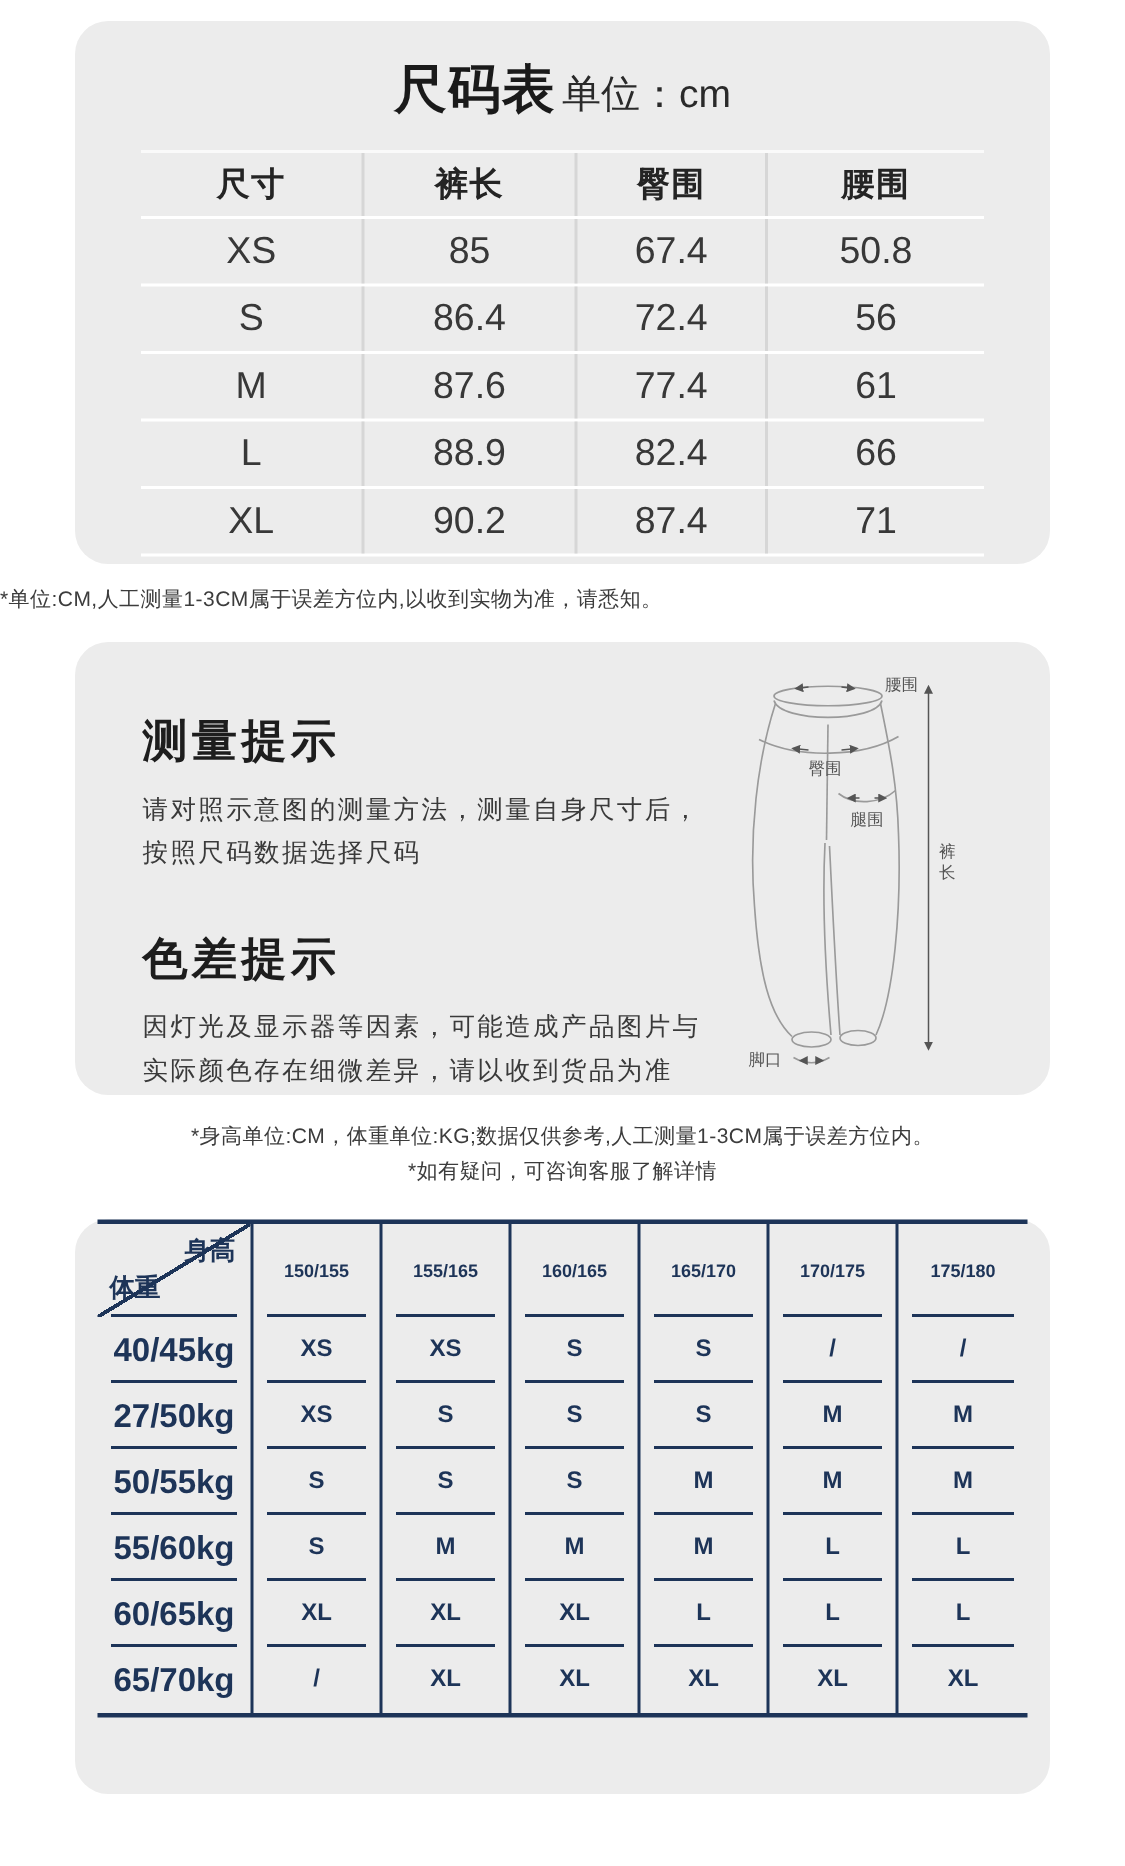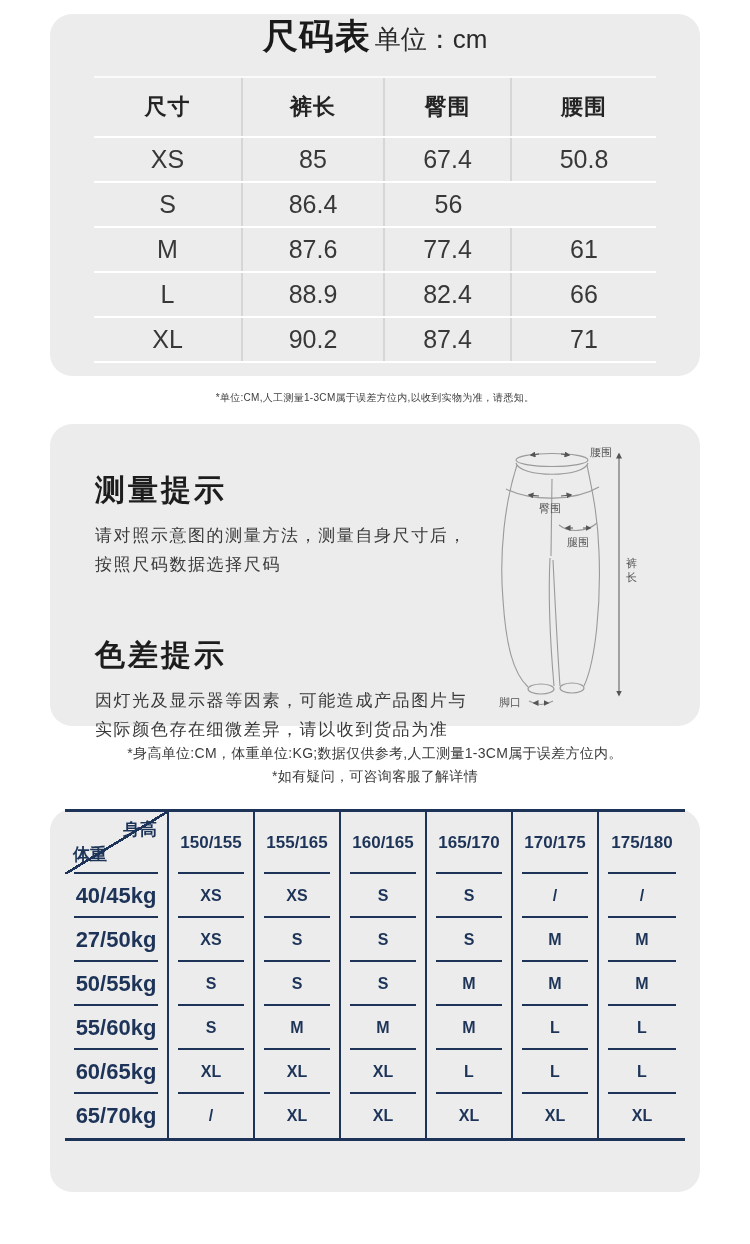--- a/index.html
+++ b/index.html
@@ -18,65 +18,65 @@
     color:var(--ink);
     overflow:hidden;
   }
   .card{
     background:var(--card);
     border-radius:22px;
     width:650px;
     margin-left:50px;
   }
   
-  .card1{margin-top:14px;height:362px;}
+  .card1{margin-top:14px;height:362px;padding-top:24px}
   .sz-title{text-align:center;line-height:44px;height:44px;white-space:nowrap}
   .sz-title .t1{font-size:35px;font-weight:700;color:#1a1a1a;letter-spacing:1px}
   .sz-title .t2{font-size:26px;font-weight:500;color:#2a2a2a;margin-left:4px}
   .sz-grid{width:562px;margin:18px auto 0;border-top:2px solid #fafafa}
   .sz-row{
     display:grid;grid-template-columns:149px 142px 127px 144px;
     height:45px;border-bottom:2px solid var(--hline);
   }
-  .sz-row.hdr{height:60px}
+  .sz-row.hdr{height:44px}
   .sz-row .c{
     display:flex;align-items:center;justify-content:center;
     border-right:2px solid var(--vline);
   }
   .sz-row .c:last-child{border-right:none}
   .sz-row.hdr .c{font-size:22px;font-weight:700;color:#242424;letter-spacing:1px}
   .sz-row.data .c{font-size:25px;font-weight:500;color:#383838}
   
-  .note1{margin-top:15px;text-align:center;font-size:10px;color:var(--ink2);letter-spacing:.3px}
+  .note1{margin-top:15px;text-align:left;font-size:14px;color:var(--ink2);letter-spacing:.3px}
   .note2{margin-top:16px;text-align:center;font-size:14px;color:var(--ink2);line-height:23px;letter-spacing:.3px;margin-bottom:21px}
   
   .card2{margin-top:19px;height:302px;position:relative}
   .tips-text{position:absolute;left:45px;top:46px}
   .tips-text h2{font-size:30px;font-weight:700;color:#1d1d1d;letter-spacing:3px}
   .tips-text p{font-size:17px;color:#3a3a3a;line-height:29px;letter-spacing:1.6px;margin-top:10px}
-  .tips-text .block2{margin-top:56px}
+  .tips-text .block2{margin-top:36px}
   .diagram{position:absolute;right:38px;top:16px;width:175px;height:272px}
   .diagram text{font-family:"Liberation Sans","DejaVu Sans",sans-serif}
   
   .card3{margin-top:0;height:383px;}
   .rc-grid{
     display:grid;
     grid-template-columns:104px repeat(6,86px);
     grid-template-rows:62px repeat(6,44px);
     width:620px;margin:0 auto;
     border-top:3px solid var(--navy);
     border-bottom:3px solid var(--navy);
     color:var(--navy);
   }
   .rc-cell{position:relative;display:flex;align-items:center;justify-content:center}
   .rc-cell.vline{border-right:2px solid var(--navy)}
   .rc-cell.ul::after{
     content:"";position:absolute;left:9px;right:9px;bottom:0;height:2px;background:var(--navy);
   }
-  .rc-cell.hdr{font-size:17px;font-weight:700}
+  .rc-cell.hdr{font-size:12px;font-weight:700}
   .rc-cell.wt{font-size:22px;font-weight:700}
   .rc-cell.val{font-size:16px;font-weight:600}
   .rc-corner{
     background-image:linear-gradient(to bottom right,
       transparent calc(50% - 1.3px),
       var(--navy) calc(50% - 1.3px),
       var(--navy) calc(50% + 1.3px),
       transparent calc(50% + 1.3px));
   }
   .rc-corner .tr{position:absolute;top:6px;right:10px;font-size:17px;font-weight:700}
@@ -99,20 +99,21 @@
     <div>
         <div class="sz-row data">
           <div class="c">XS</div>
           <div class="c">85</div>
           <div class="c">67.4</div>
           <div class="c">50.8</div>
         </div>
         <div class="sz-row data">
           <div class="c">S</div>
           <div class="c">86.4</div>
+          <div class="c">72.4</div>
           <div class="c">56</div>
         </div>
         <div class="sz-row data">
           <div class="c">M</div>
           <div class="c">87.6</div>
           <div class="c">77.4</div>
           <div class="c">61</div>
         </div>
         <div class="sz-row data">
           <div class="c">L</div>

